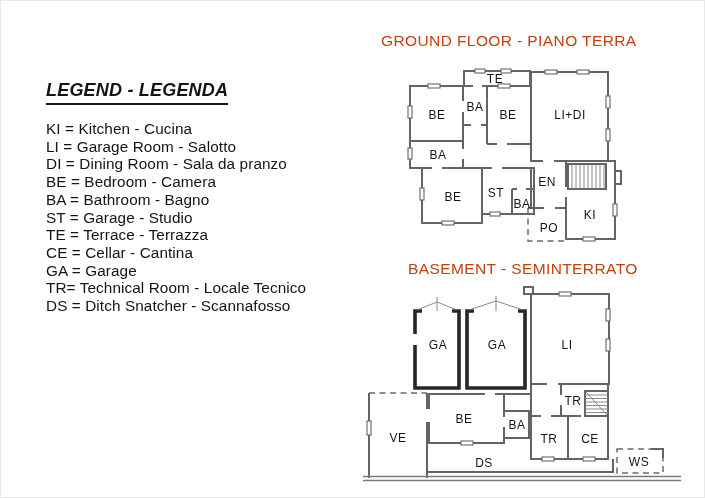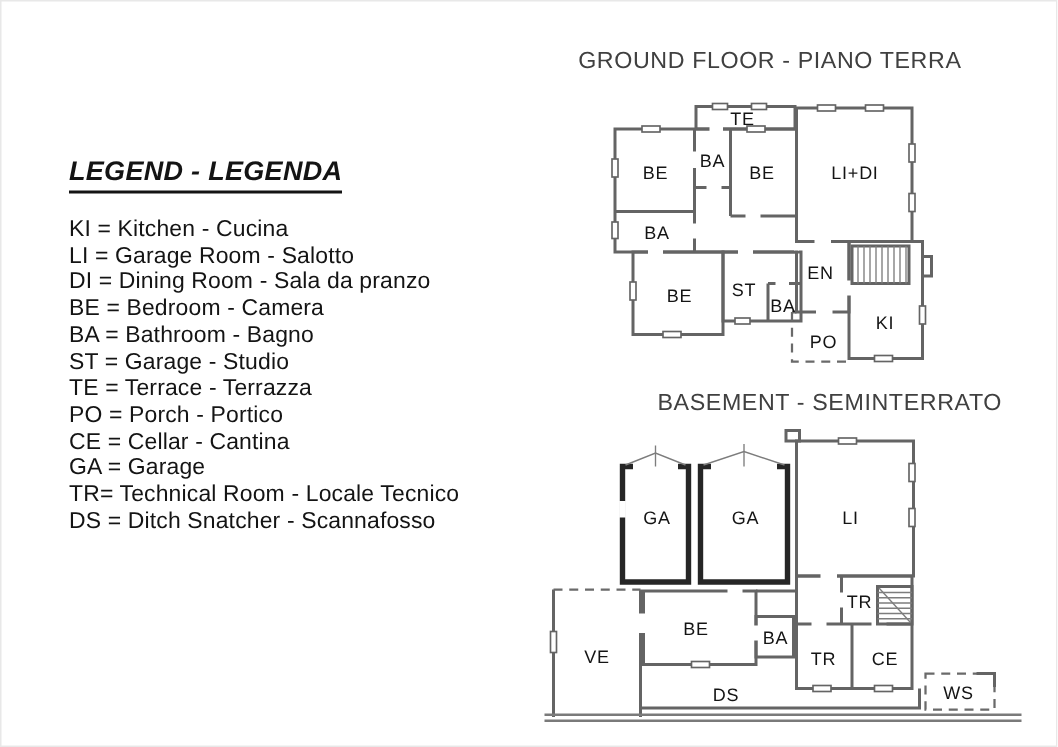--- a/index.html
+++ b/index.html
@@ -8,31 +8,30 @@
     background:#ffffff; overflow:hidden;
     font-family:"Liberation Sans", sans-serif;
     border:1px solid #e8e8e8; box-sizing:border-box;
   }
   
   .legend { position:absolute; left:45px; top:79px; }
   .legend-title {
     display:inline-block; font-size:18px; font-weight:bold; font-style:italic;
     color:#141414; border-bottom:2px solid #141414; padding-bottom:2px;
     letter-spacing:0.2px;
-    margin-top:24px;
   }
   .legend-list { margin-top:15px; }
   .legend-entry {
     font-size:15.3px; line-height:17.7px; color:#141414;
     white-space:nowrap; letter-spacing:0.1px;
   }
   
   .plan-title {
-    position:absolute; width:260px; text-align:right;
-    font-size:15.5px; color:#404040; letter-spacing:0.4px; white-space:nowrap;
+    position:absolute; width:260px; text-align:left;
+    font-size:15.5px; color:#c2410c; letter-spacing:0.4px; white-space:nowrap;
   }
   .gf-title { left:380px; top:31px; }
   .bm-title { left:407px; top:259px; }
   
   .plan { position:absolute; }
   .gf-plan { left:400px; top:58px; }
   .bm-plan { left:360px; top:285px; }
   .w   { stroke:#646464; stroke-width:2;   fill:none; }
   .wl  { stroke:#7a7a7a; stroke-width:1.6; fill:none; }
   .wt  { stroke:#262626; stroke-width:3.6; fill:none; }
@@ -54,21 +53,20 @@
   <div class="legend">
     <div class="legend-title">LEGEND - LEGENDA</div>
     <div class="legend-list">
       <div class="legend-entry">KI = Kitchen - Cucina</div>
       <div class="legend-entry">LI = Garage Room - Salotto</div>
       <div class="legend-entry">DI = Dining Room - Sala da pranzo</div>
       <div class="legend-entry">BE = Bedroom - Camera</div>
       <div class="legend-entry">BA = Bathroom - Bagno</div>
       <div class="legend-entry">ST = Garage - Studio</div>
       <div class="legend-entry">TE = Terrace - Terrazza</div>
-      <div class="legend-entry">PO = Porch - Portico</div>
       <div class="legend-entry">CE = Cellar - Cantina</div>
       <div class="legend-entry">GA = Garage</div>
       <div class="legend-entry">TR= Technical Room - Locale Tecnico</div>
       <div class="legend-entry">DS = Ditch Snatcher - Scannafosso</div>
     </div>
   </div>
 
   <div class="plan-title gf-title">GROUND FLOOR - PIANO TERRA</div>
 
   <svg class="plan gf-plan" width="225" height="192" viewBox="400 58 225 192">

